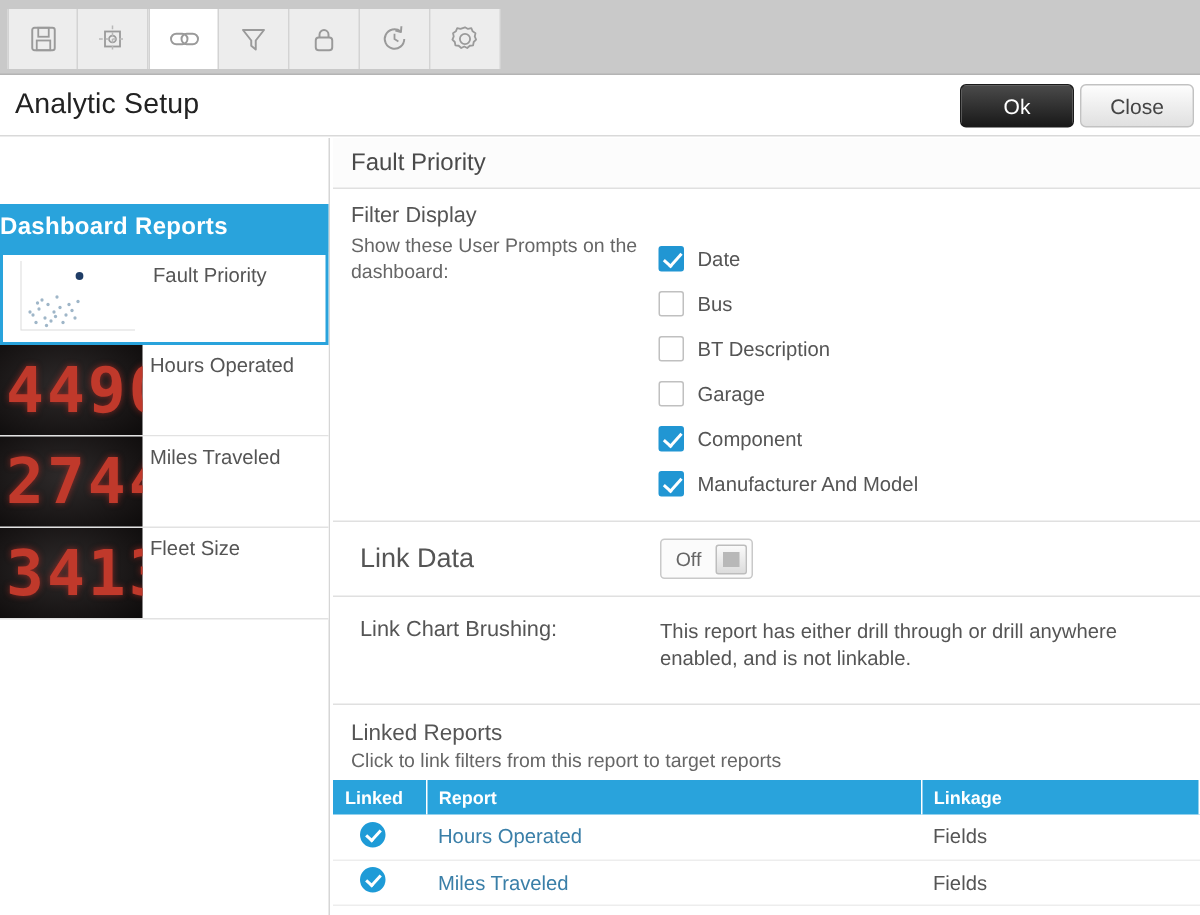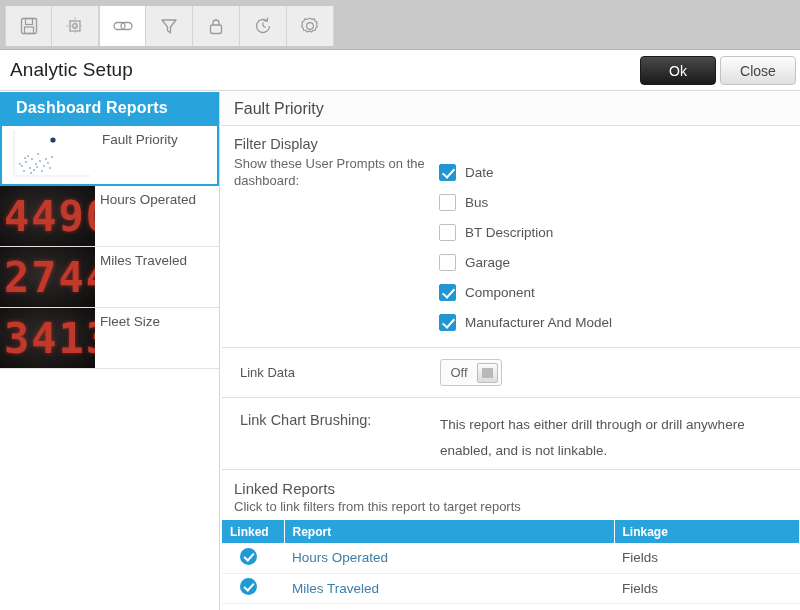--- a/index.html
+++ b/index.html
@@ -70,22 +70,23 @@
   
   .sidebar {
     position: absolute; left: 0; top: 92px;
     width: 220px; height: 518px;
     background: #ffffff;
     border-right: 1px solid #d6d6d6;
   }
   .sidebar-header {
     height: 32px; background: #29a3dc;
     color: #ffffff; font-size: 16px; font-weight: bold;
-    display: flex; align-items: center; padding-left: 16px;
+    display: flex; align-items: center; padding-left: 0;
     letter-spacing: .2px;
+    margin-top: 44px;
   }
   .report-item {
     height: 61px;
     border-bottom: 1px solid #e2e2e2;
     display: flex; align-items: stretch;
     background: #fff; cursor: pointer;
     position: relative;
   }
   .report-item.selected {
     border: 2px solid #29a3dc;
@@ -163,21 +164,21 @@
     border: solid #fff; border-width: 0 2px 2px 0;
     transform: rotate(42deg);
   }
   .cb-label { font-size: 13.5px; color: #555; }
 
   .link-data-row {
     display: flex; align-items: center;
     height: 50px; padding-left: 18px;
     border-bottom: 1px solid #e0e0e0;
   }
-  .link-data-label { width: 200px; font-size: 13px; color: #555; }
+  .link-data-label { width: 200px; font-size: 18px; color: #555; }
   .toggle {
     width: 62px; height: 27px;
     border: 1px solid #c9c9c9; border-radius: 3px;
     background: #fbfbfb;
     display: flex; align-items: center;
     cursor: pointer;
   }
   .toggle-text { flex: 1; text-align: center; font-size: 13px; color: #666; }
   .toggle-knob {
     width: 21px; height: 20px; margin-right: 3px;
@@ -190,21 +191,21 @@
     left: 4px; top: 4px; width: 11px; height: 10px;
     background: #b8b8b8;
   }
 
   .brush-row {
     display: flex; padding: 14px 0 0 18px;
     height: 72px;
     border-bottom: 1px solid #e0e0e0;
   }
   .brush-label { width: 200px; font-size: 14.5px; color: #555; }
-  .brush-text { flex: 1; font-size: 13.5px; color: #555; line-height: 26px; padding-right: 20px; }
+  .brush-text { flex: 1; font-size: 13.5px; color: #555; line-height: 18px; padding-right: 20px; }
 
   .linked-head { padding: 10px 0 6px 12px; }
   .linked-title { font-size: 15px; color: #555; }
   .linked-sub { font-size: 13px; color: #666; margin-top: 2px; }
 
   table.linked { width: 100%; border-collapse: collapse; table-layout: fixed; }
   table.linked th {
     background: #29a3dc; color: #ffffff;
     font-size: 12px; font-weight: bold;
     text-align: left; height: 23px;

